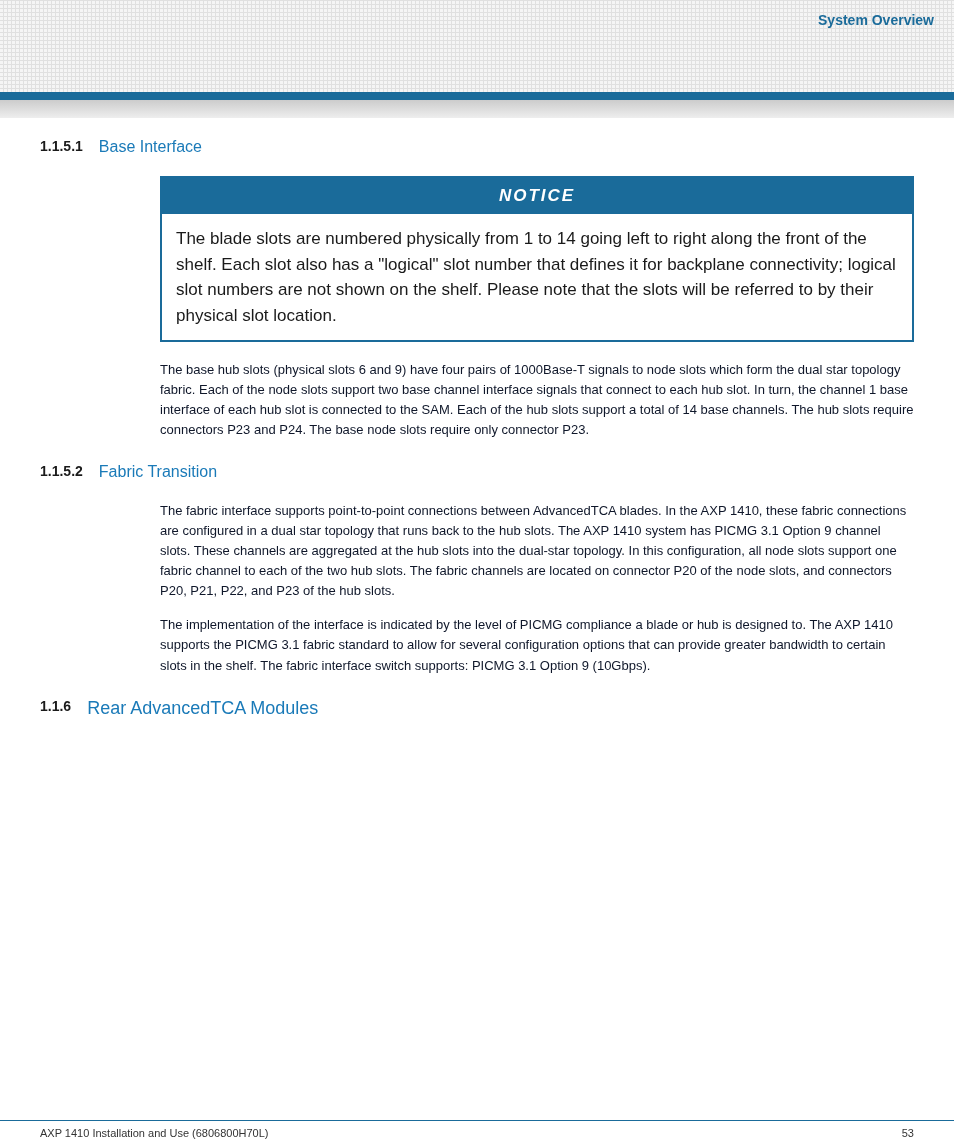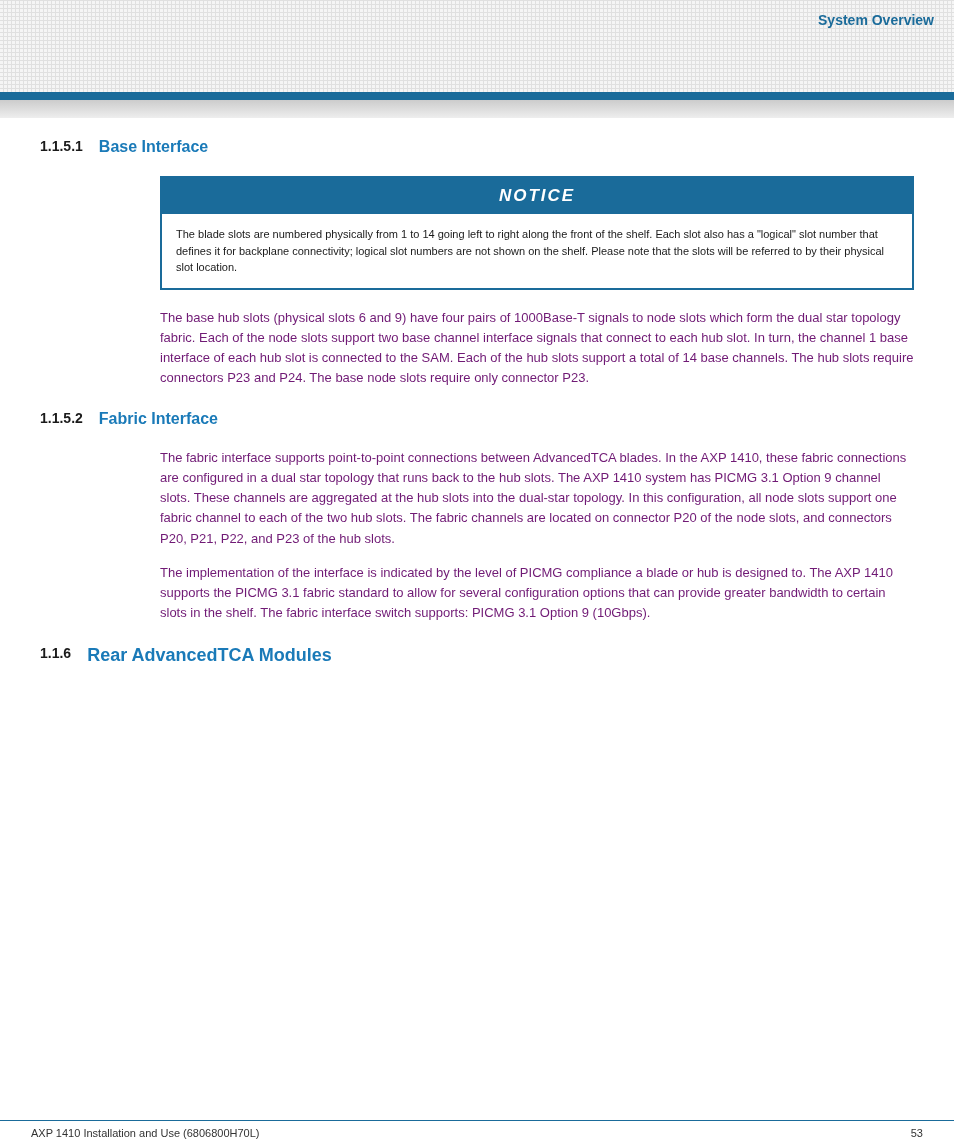--- a/index.html
+++ b/index.html
@@ -74,21 +74,21 @@
 
     .section-number {
       font-size: 14px;
       font-weight: bold;
       color: #1a1a1a;
       white-space: nowrap;
     }
 
     .section-title {
       font-size: 16px;
-      font-weight: bold;
+      font-weight: normal;
       color: #1a7ab8;
     }
 
     .section-1-1-6 .section-title {
       font-size: 18px;
     }
 
     
     .indented {
       margin-left: 120px;
@@ -110,46 +110,46 @@
     .notice-header span {
       font-size: 17px;
       font-weight: 900;
       font-style: italic;
       color: #ffffff;
       letter-spacing: 2px;
     }
 
     .notice-body {
       padding: 12px 14px;
-      font-size: 11px;
+      font-size: 17px;
       line-height: 1.5;
       color: #1a1a1a;
     }
 
     
     .body-para {
       font-size: 13px;
       line-height: 1.55;
-      color: #701a75;
+      color: #0f172a;
       margin-bottom: 14px;
     }
 
     
     .section-block {
       margin-bottom: 22px;
     }
 
     
     .footer {
       position: absolute;
       bottom: 0;
       left: 0;
       right: 0;
       border-top: 1.5px solid #1a6b9a;
-      padding: 6px 31px;
+      padding: 6px 40px;
       display: flex;
       justify-content: space-between;
       align-items: center;
     }
 
     .footer-left {
       font-size: 11px;
       color: #333;
     }
 
@@ -190,21 +190,21 @@
         </div>
       </div>
 
       <p class="body-para">The base hub slots (physical slots 6 and 9) have four pairs of 1000Base-T signals to node slots which form the dual star topology fabric. Each of the node slots support two base channel interface signals that connect to each hub slot. In turn, the channel 1 base interface of each hub slot is connected to the SAM. Each of the hub slots support a total of 14 base channels. The hub slots require connectors P23 and P24. The base node slots require only connector P23.</p>
     </div>
   </div>
 
   <div class="section-block">
     <div class="section-heading">
       <span class="section-number">1.1.5.2</span>
-      <span class="section-title">Fabric Interface</span>
+      <span class="section-title">Fabric Transition</span>
     </div>
 
     <div class="indented">
       <p class="body-para">The fabric interface supports point-to-point connections between AdvancedTCA blades. In the AXP 1410, these fabric connections are configured in a dual star topology that runs back to the hub slots. The AXP 1410 system has PICMG 3.1 Option 9 channel slots. These channels are aggregated at the hub slots into the dual-star topology. In this configuration, all node slots support one fabric channel to each of the two hub slots. The fabric channels are located on connector P20 of the node slots, and connectors P20, P21, P22, and P23 of the hub slots.</p>
       <p class="body-para">The implementation of the interface is indicated by the level of PICMG compliance a blade or hub is designed to. The AXP 1410 supports the PICMG 3.1 fabric standard to allow for several configuration options that can provide greater bandwidth to certain slots in the shelf. The fabric interface switch supports: PICMG 3.1 Option 9 (10Gbps).</p>
     </div>
   </div>
 
   <div class="section-block section-1-1-6">
     <div class="section-heading">

